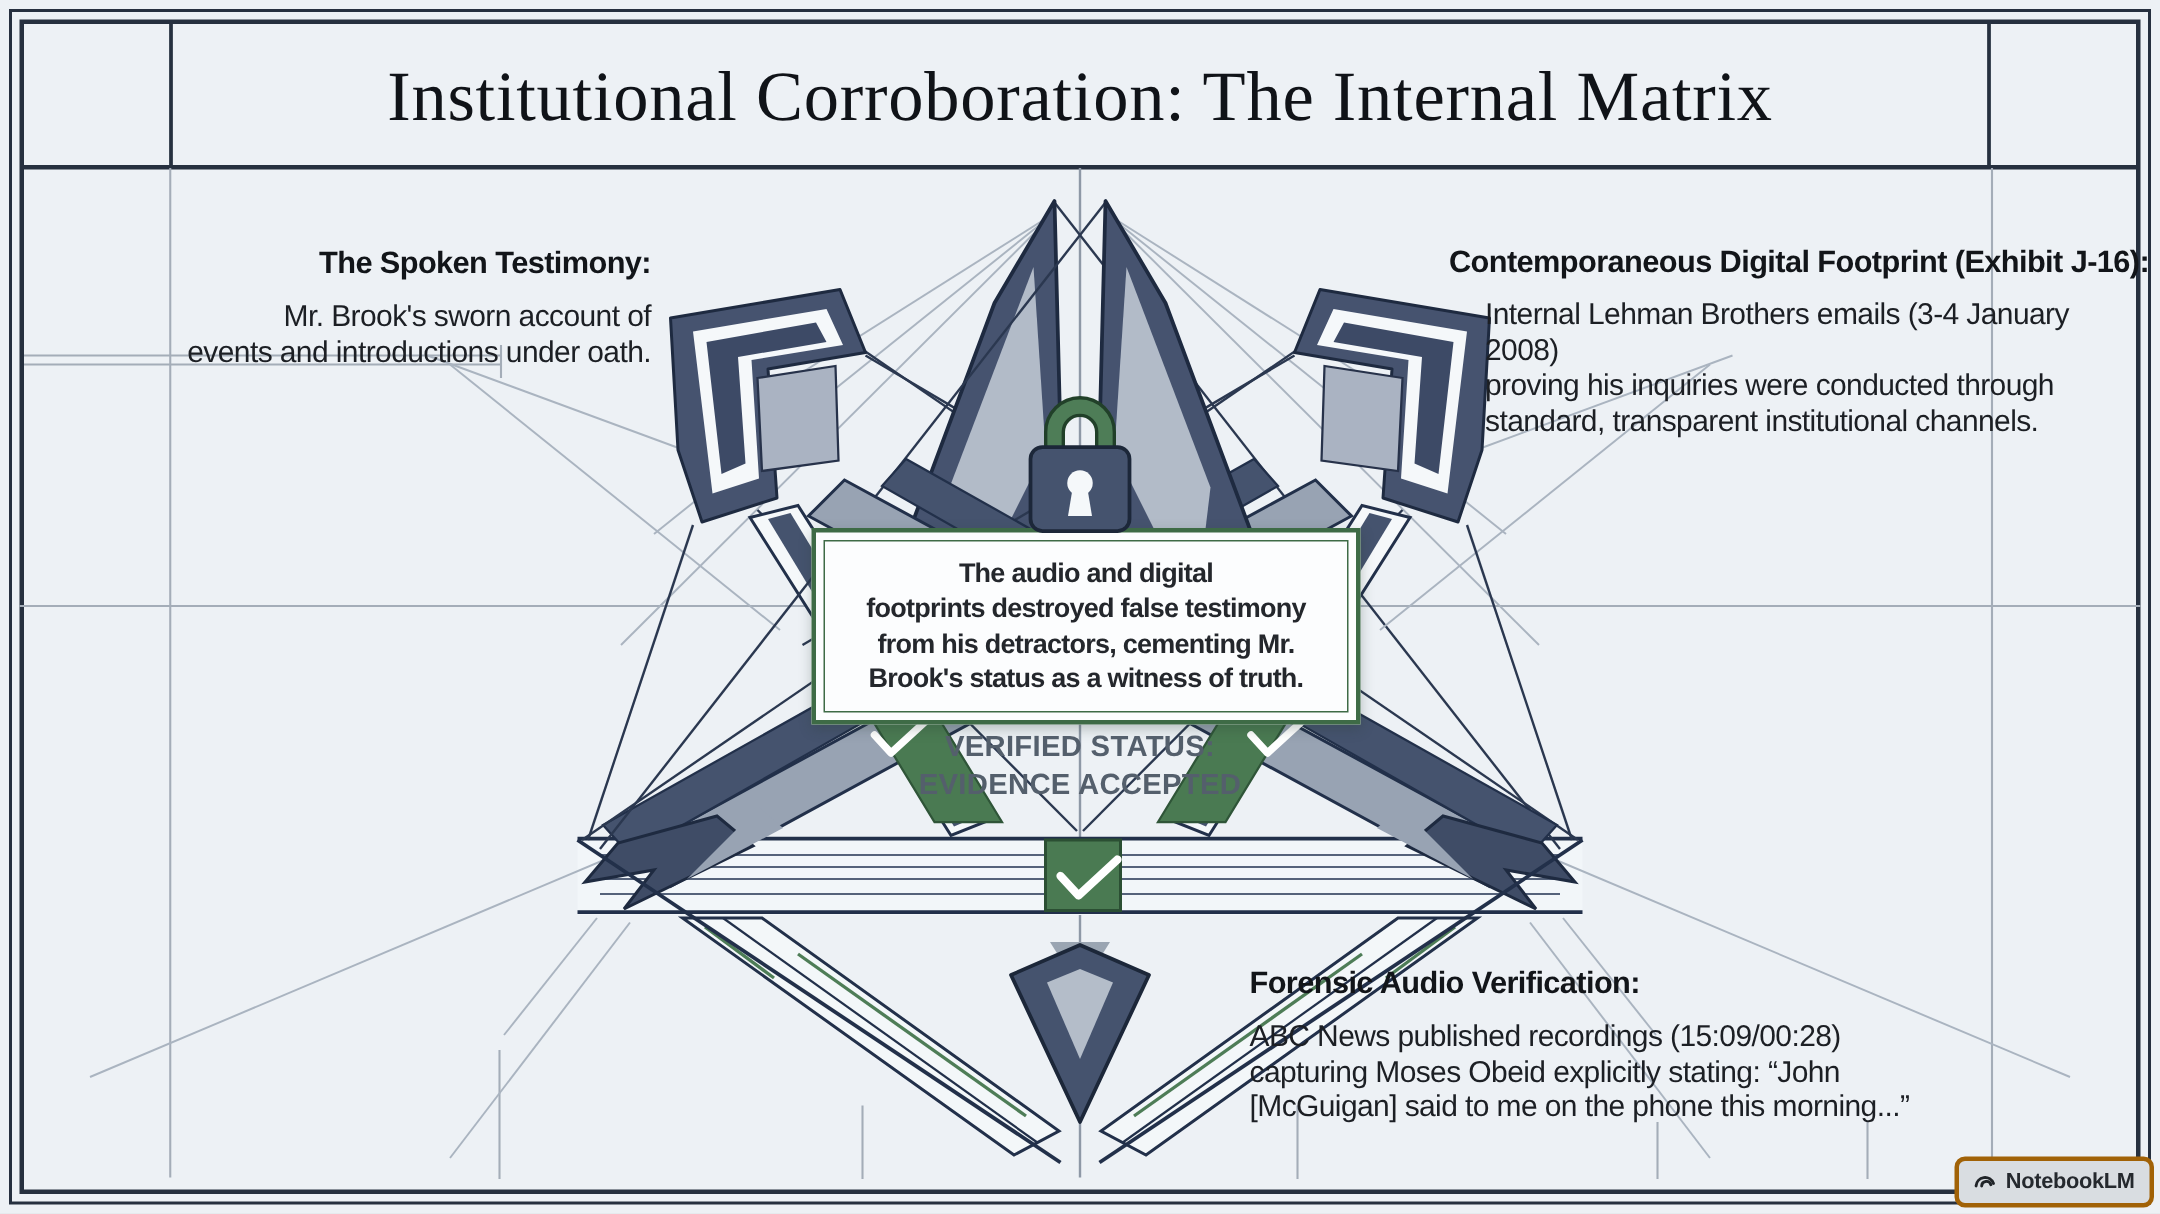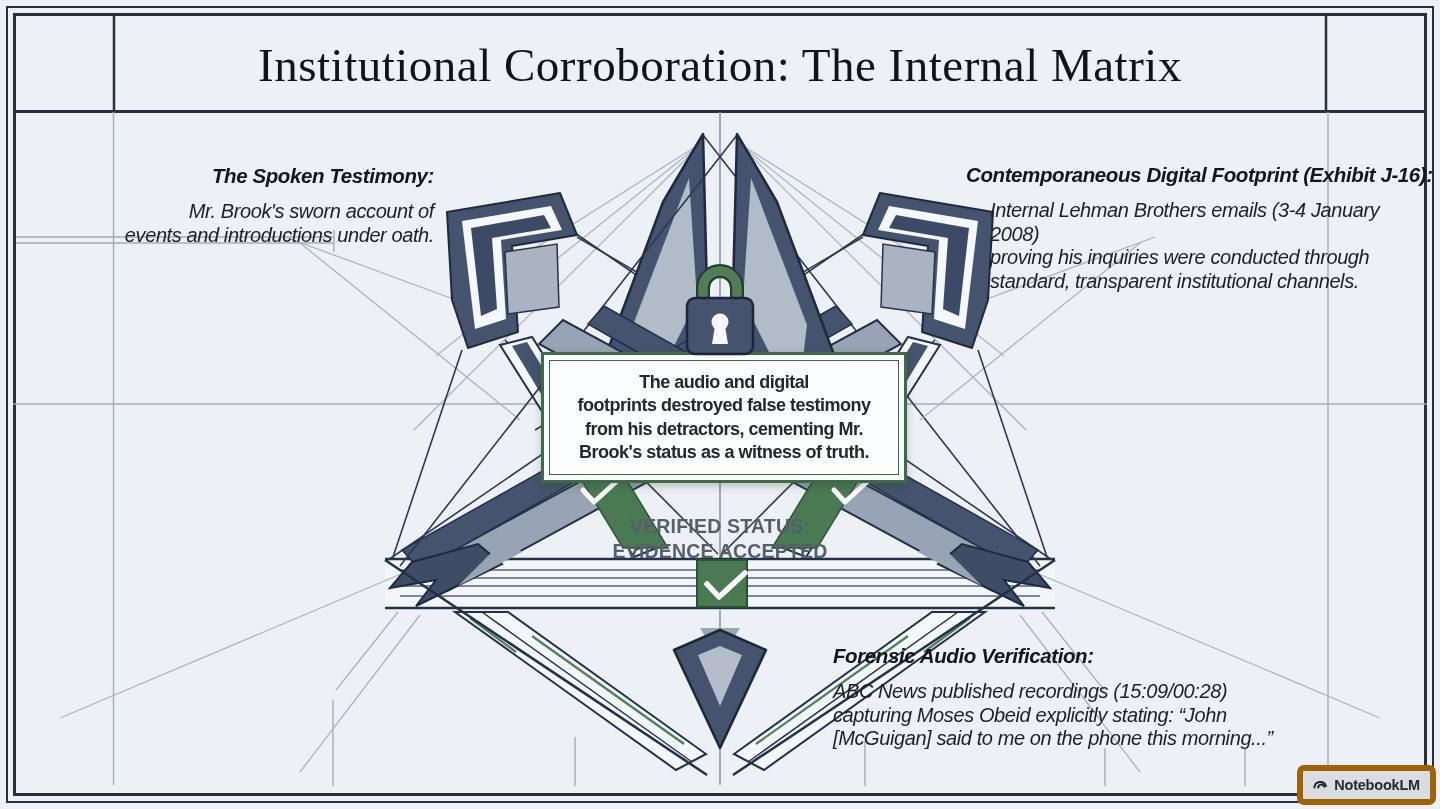--- a/index.html
+++ b/index.html
@@ -22,40 +22,40 @@
   }
   .center-box .inner-line{position:absolute; inset:5px; border:1.5px solid #3e6b46; pointer-events:none;}
   .center-box .box-text{
     position:absolute; inset:10px 8px; display:flex; align-items:center; justify-content:center;
     text-align:center; font-size:18px; line-height:1.3; letter-spacing:-0.5px;
     font-weight:bold; color:#24272c; white-space:pre-line;
   }
   .center-box .lead{color:#3e7246;}
   svg.lock{position:absolute; left:670px; top:250px; z-index:3;}
   
-  .ann{position:absolute; z-index:4; line-height:1.18; letter-spacing:-0.4px;font-style:italic;}
+  .ann{position:absolute; z-index:4; line-height:1.18; letter-spacing:-0.4px;}
   .ann .hd{font-weight:bold; font-size:20.5px; color:#121519; white-space:nowrap;}
   .ann .bd{font-size:20px; color:#1c1f24; white-space:pre-line; margin-top:12px;}
   .ann-left{right:1006px; top:164px; width:360px; text-align:right;}
   .ann-right{left:966px; top:163px; width:460px;}
   .ann-right .bd{margin-left:24px;}
   .ann-audio{left:833px; top:644px; width:460px;}
   .verified{
     position:absolute; left:520px; top:486px; width:400px; z-index:4;
     text-align:center; font-weight:bold; font-size:19.5px; letter-spacing:0.2px;
-    color:#545f6c; line-height:1.3; white-space:pre-line;margin-top:28px;
+    color:#545f6c; line-height:1.3; white-space:pre-line;
   }
   .page-title{
     position:absolute; left:120px; right:120px; top:38px; z-index:4;
     text-align:center; font-family:"Liberation Serif", serif;
     font-size:47px; color:#101318; letter-spacing:0.5px;
   }
   .badge{
     position:absolute; right:4px; bottom:4px; z-index:5;
-    background:#d9dde1; border:6px solid #a16207; border-radius:7px;
+    background:#d9dde1; border:3px solid #a16207; border-radius:7px;
     height:28px; padding:0 10px 0 8px; display:flex; align-items:center; gap:5px;justify-content:center;
   }
   .badge span{font-size:14.5px; font-weight:bold; color:#25292e; letter-spacing:-0.2px;}
 </style>
 </head>
 <body>
 
 <div class="stage">
 
   <svg class="diagram" width="1440" height="809" viewBox="0 0 1440 809">

